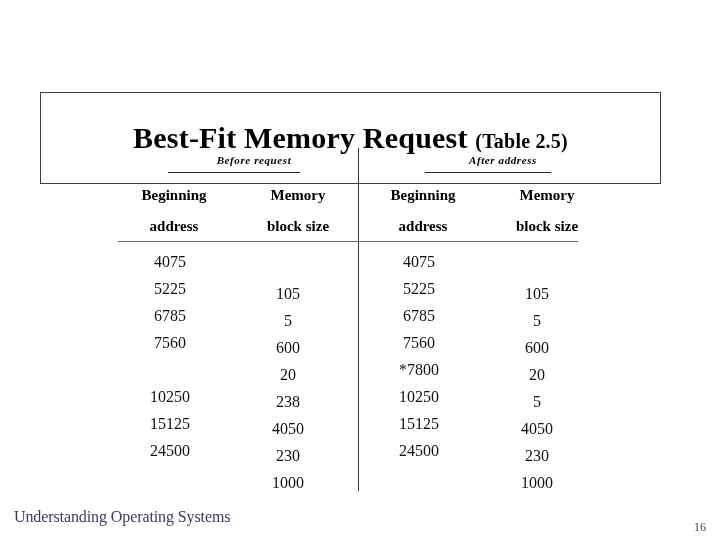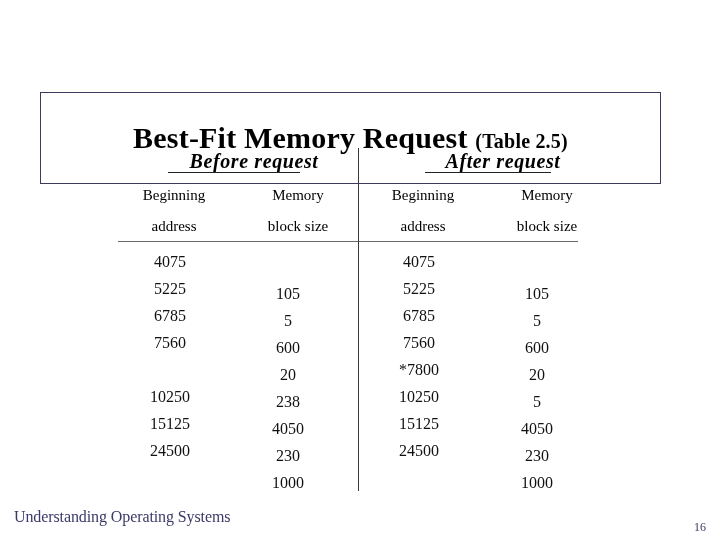--- a/index.html
+++ b/index.html
@@ -84,21 +84,21 @@
   #half-after  { left: 249px; }
 
   .section-title {
     position: absolute;
     top: 2px;
     left: 0;
     width: 228px;
     text-align: center;
   }
   .section-title-text {
-    font-size: 20px;
+    font-size: 11px;
     font-weight: bold;
     font-style: italic;
     color: #000;
     display: inline-block;
     padding: 0 2px;
     letter-spacing: 0.6px;
     margin-left: 44px;
   }
   .section-title-rule {
     position: absolute;
@@ -108,21 +108,21 @@
   }
   #rule-before { left: 50px; width: 132px; }
   #rule-after  { left: 58px; width: 126px; }
 
   .col-head {
     position: absolute;
     top: 32px;
     width: 112px;
     text-align: center;
     font-size: 15px;
-    font-weight: normal;
+    font-weight: bold;
     color: #000;
     line-height: 31px;
   }
   .col-head.c1 { left: 0px; }
   .col-head.c2 { left: 124px; }
 
   .rows {
     position: absolute;
     top: 100px;
     left: 0;
@@ -222,21 +222,21 @@
         </div>
         <div class="data-row">
           <div class="cell c1">24500</div>
           <div class="cell c2">1000</div>
         </div>
       </div>
   </div>
 
   <div class="half" id="half-after">
     <div class="section-title">
-      <span class="section-title-text">After  request</span>
+      <span class="section-title-text">After  address</span>
     </div>
     <div class="section-title-rule" id="rule-after"></div>
 
     <div class="col-head c1">
       <div>Beginning</div>
       <div>address</div>
     </div>
     <div class="col-head c2">
       <div>Memory</div>
       <div>block size</div>

